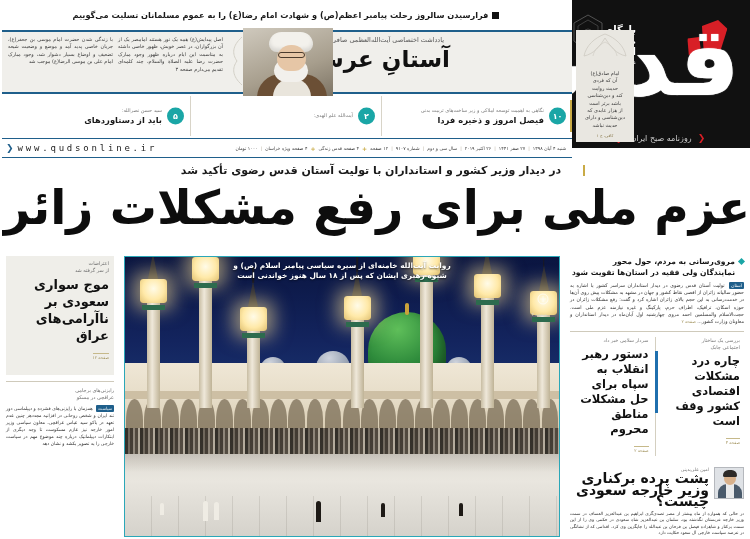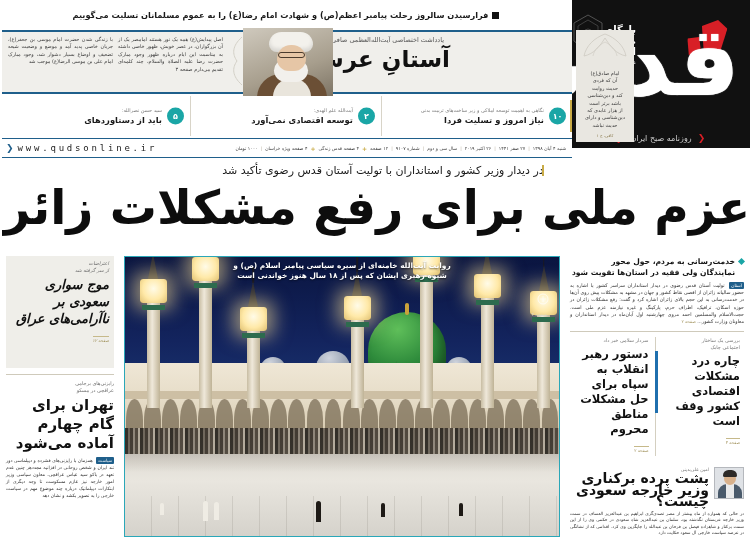--- a/index.html
+++ b/index.html
@@ -197,22 +197,22 @@
   .dateline .seg { white-space: nowrap; }
   .dateline .sep { color: #b9b2a0; }
   .dateline .plus { color: #c9ab46; font-weight: bold; font-size: 6px; }
 
   
   .lead-kicker-wrap {
     position: absolute; top: 160px; right: 0; left: 0; height: 20px;
     display: flex; align-items: center; justify-content: center;
   }
   .lead-kicker {
-    font-size: 11px; font-weight: normal; color: #1a1a1a; direction: rtl;
-    white-space: nowrap; position: relative; padding-right: 0; margin-left: 16px;
+    font-size: 11px; font-weight: bold; color: #1a1a1a; direction: rtl;
+    white-space: nowrap; position: relative; padding-right: 24px; margin-left: 16px;
   }
   .lead-kicker::after {
     content: ""; position: absolute; right: 0; top: 1px; bottom: 1px;
     width: 2px; background: #c9ab46;
   }
   .lead-headline {
     position: absolute; top: 180px; right: 0; left: 0;
     text-align: center; direction: rtl;
     font-size: 47px; line-height: 56px; font-weight: bold;
     color: #0d0d0d; letter-spacing: -2.2px; white-space: nowrap;
@@ -468,21 +468,21 @@
     display: inline-block; width: 12px; height: 12px; opacity: .85;
     vertical-align: middle; margin-left: 3px;
   }
 
   
   .col-left {
     position: absolute; top: 0; left: 0; width: 120px; bottom: 0;
     padding: 4px 6px 2px 6px;
   }
   .l-box {
-    background: #efeee9; padding: 4px 5px 22px; position: relative; font-style: italic;
+    background: #efeee9; padding: 4px 5px 12px; position: relative;
   }
   .l-kicker {
     font-size: 5px; color: #6e6e6e; line-height: 7px; direction: rtl;
     text-align: right; margin-bottom: 2px;
   }
   .l-title {
     font-size: 13px; font-weight: bold; color: #111; line-height: 17px;
     direction: rtl; text-align: right; letter-spacing: -.4px;
   }
   .l-pageref {
@@ -583,26 +583,25 @@
   <div class="note-left-col">با زندگی شدن حضرت امام موسی بن جعفر(ع)، جریان خاصی پدید آمد و موضع و وضعیت شیعه تضعیف و اوضاع بسیار دشوار شد، وجود مبارک امام علی بن موسی الرضا(ع) موجب شد</div>
   <svg class="note-brace" viewBox="0 0 16 50">
     <path d="M14 1 C4 10 4 18 9 25 C4 32 4 40 14 49" fill="none" stroke="#b5b0a2" stroke-width="1"></path>
   </svg>
 
   <div class="teaser-row">
     <div class="teaser">
       <div class="accent-bar"></div>
       <div class="badge">۱۰</div>
       <div class="t-kicker">نگاهی به اهمیت توسعه املاکی و زیر ساخت‌های تربیت بدنی</div>
-      <div class="t-title">نیاز امروز و تسلیت فردا</div>
+      <div class="t-title">فیصل امروز و ذخیره فردا</div>
     </div>
     <div class="teaser">
       <div class="badge">۲</div>
       <div class="t-kicker">آیت‌الله علم الهدی:</div>
-      <div class="t-title">توسعه اقتصادی نمی‌آورد</div>
     </div>
     <div class="teaser">
       <div class="badge">۵</div>
       <div class="t-kicker">سید حسن نصرالله:</div>
       <div class="t-title">باید از دستاوردهای</div>
     </div>
   </div>
 
   <div class="url-bar">
     <div class="dateline">
@@ -634,21 +633,21 @@
     <div class="lead-kicker">در دیدار وزیر کشور و استانداران با تولیت آستان قدس رضوی تأکید شد</div>
   </div>
   <div class="lead-headline">عزم ملی برای رفع مشکلات زائران مشهدالرضا</div>
 
   <div class="body-area">
 
     <div class="col-right">
       <div class="r-top-kicker">
         <span class="diamond"></span>
         <span>
-          <span>خدمت‌رسانی به مردم، حول محور</span><br>
+          <span>مروی‌رسانی به مردم، حول محور</span><br>
           <span>نمایندگان ولی فقیه در استان‌ها تقویت شود</span>
         </span>
       </div>
       <div class="r-body">
         <span class="tag-astan">آستان</span>
         <span>تولیت آستان قدس رضوی در دیدار استانداران سراسر کشور با اشاره به حضور سالیانه زائران از اقصی نقاط کشور و جهان در مشهد به مشکلات پیش روی آن‌ها در خدمت‌رسانی به این حجم بالای زائران اشاره کرد و گفت: رفع مشکلات زائران در حوزه اسکان، ترافیک، اطراف حرم، پارکینگ و غیره نیازمند عزم ملی است. حجت‌الاسلام والمسلمین احمد مروی چهارشنبه اول آبان‌ماه در دیدار استانداران و معاونان وزارت کشور...</span>
         <span style="color:#9a8a50;font-size:4.2px;">صفحه ۲</span>
       </div>
 
       <div class="r-divider"></div>
@@ -813,21 +812,20 @@
         <div class="l-pageref">صفحه ۱۲</div>
       </div>
 
       <div class="l-divider"></div>
 
       <div>
         <div class="l-kicker">
           <span>رایزنی‌های برجامی</span><br>
           <span>عراقچی در مسکو</span>
         </div>
-        <div class="l-title2">تهران برای گام چهارم آماده می‌شود</div>
         <div class="l-body">
           <span class="tag-siasat">سیاست</span>
           <span>همزمان با رایزنی‌های فشرده و دیپلماسی دور تند ایران و شخص روحانی در افزانیه مجددهر چنین عدم تعهد در باکو سید عباس عراقچی، معاون سیاسی وزیر امور خارجه نیز عازم مسکوست تا وجه دیگری از ابتکارات دیپلماتیک درباره چند موضوع مهم در سیاست خارجی را به تصویر بکشد و نشان دهد</span>
         </div>
       </div>
     </div>
 
   </div>
 
   <div class="page-edge-left"></div>

